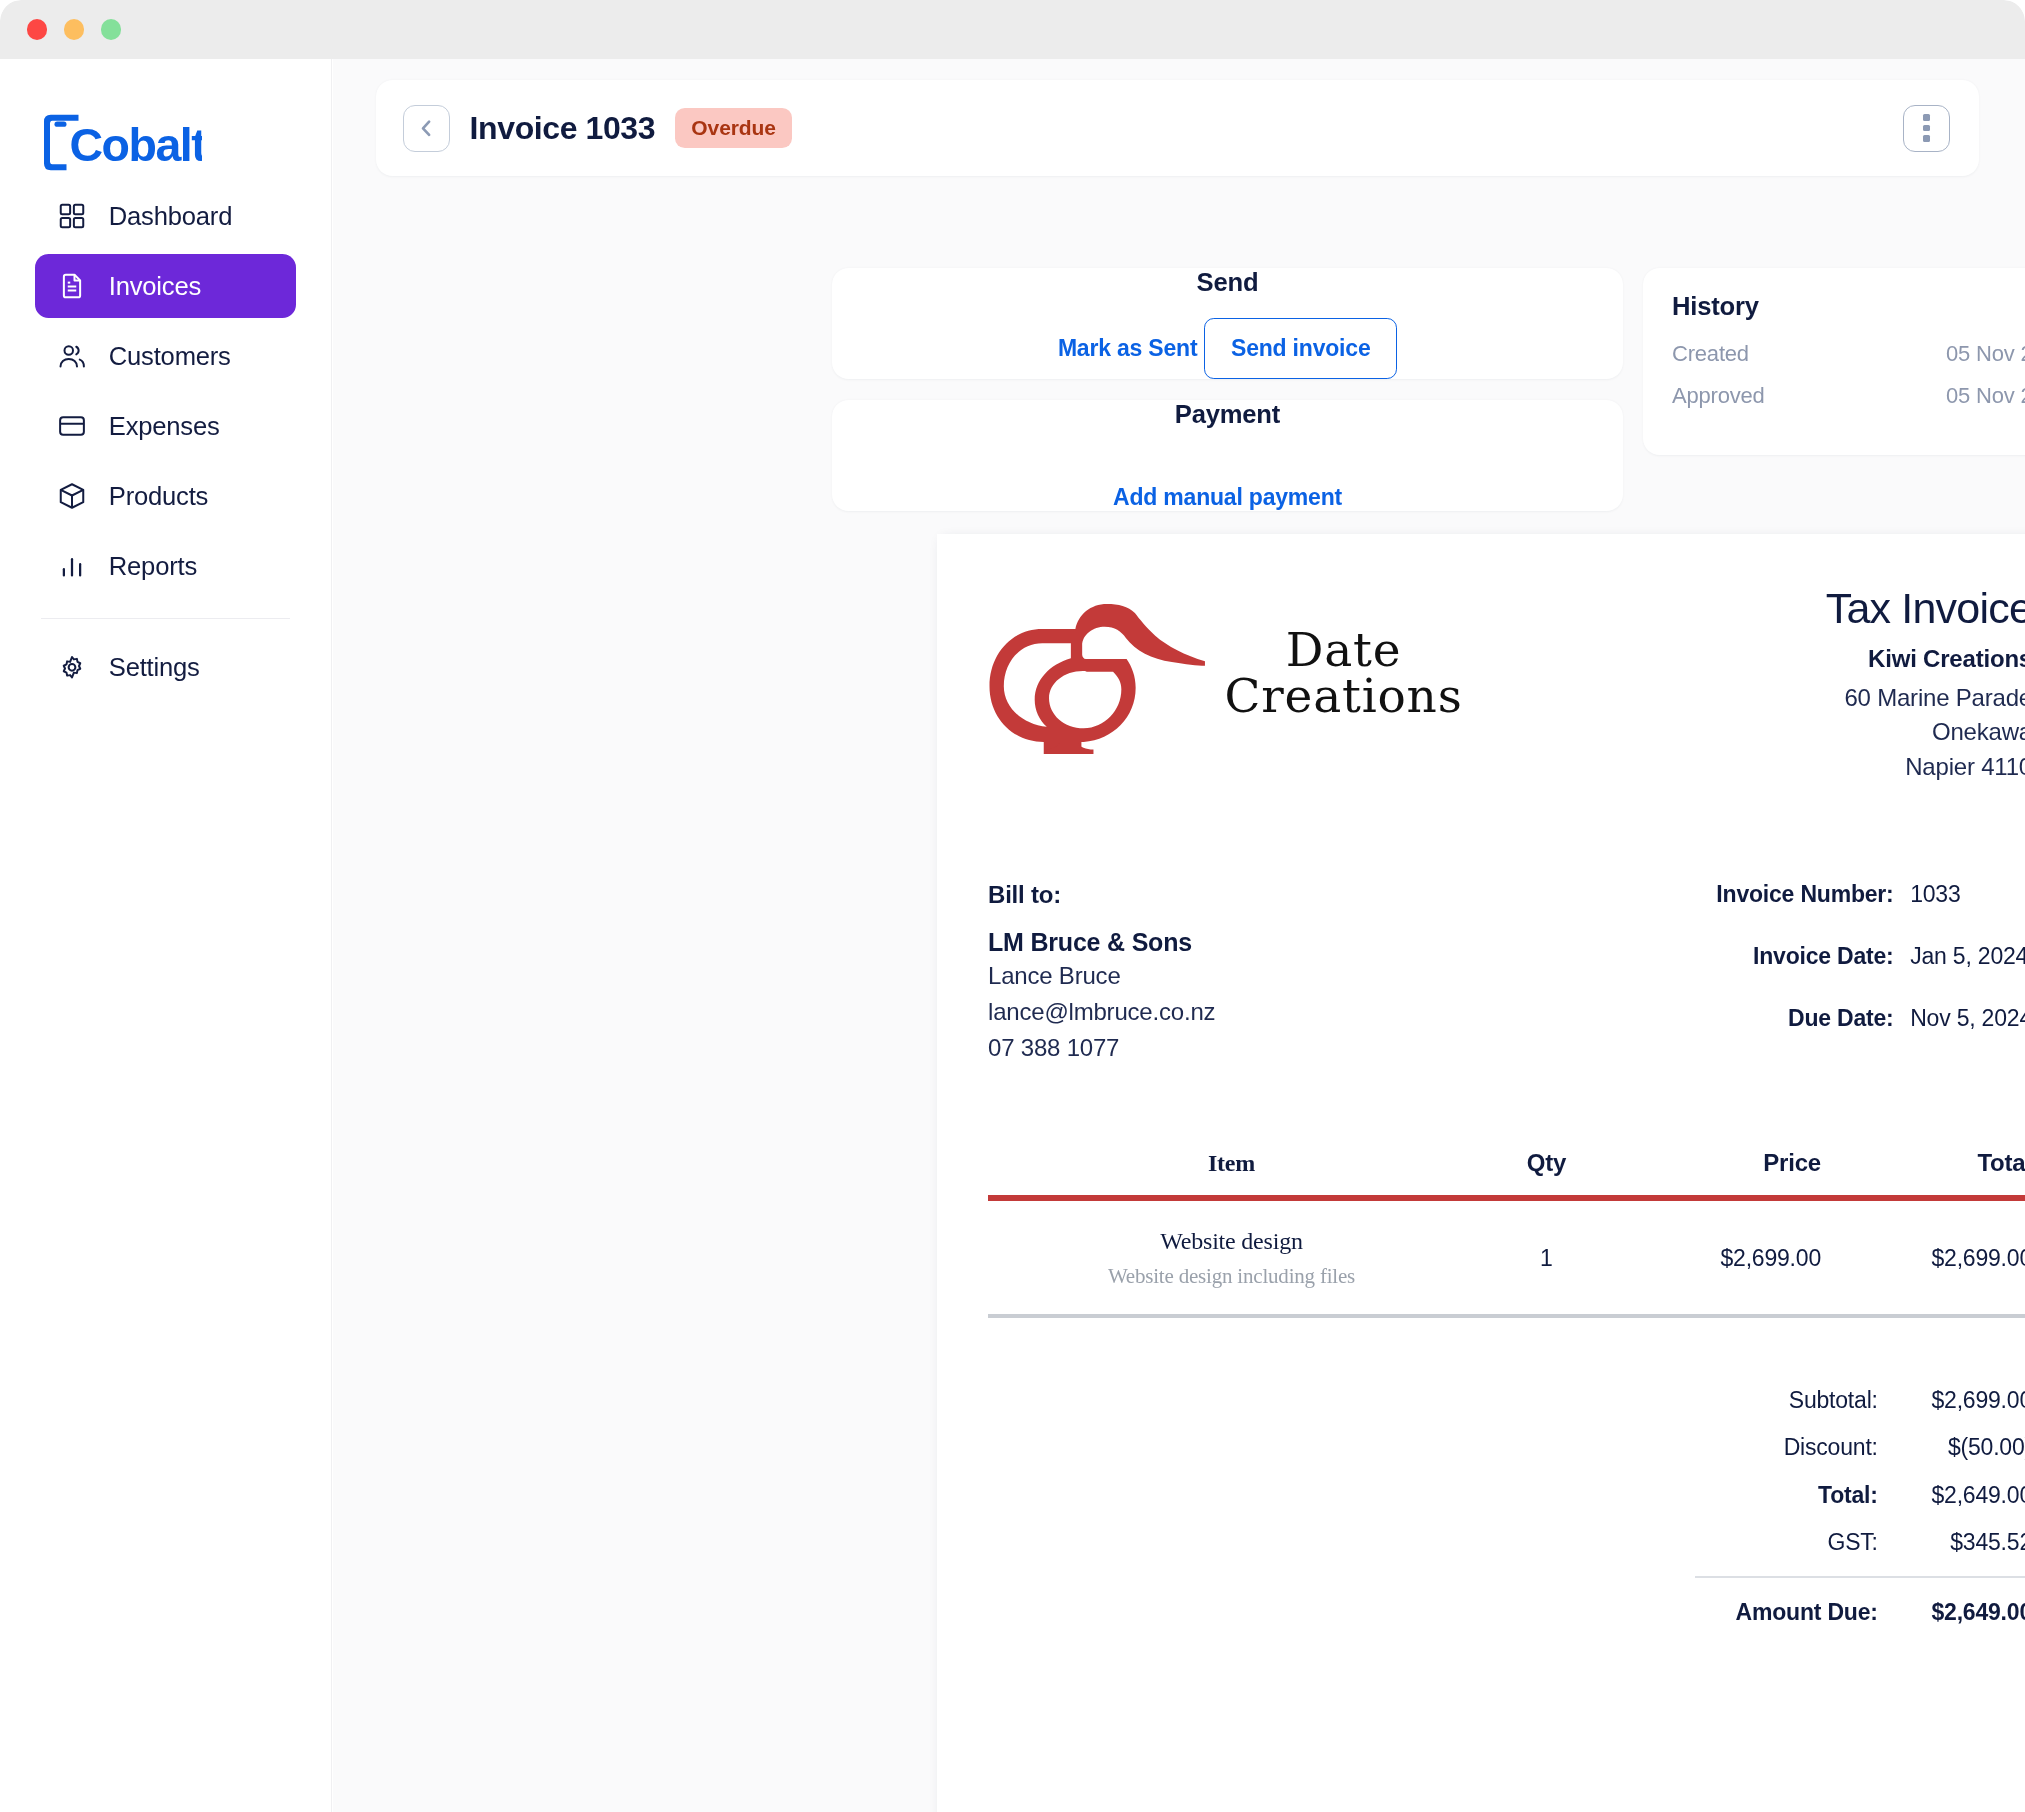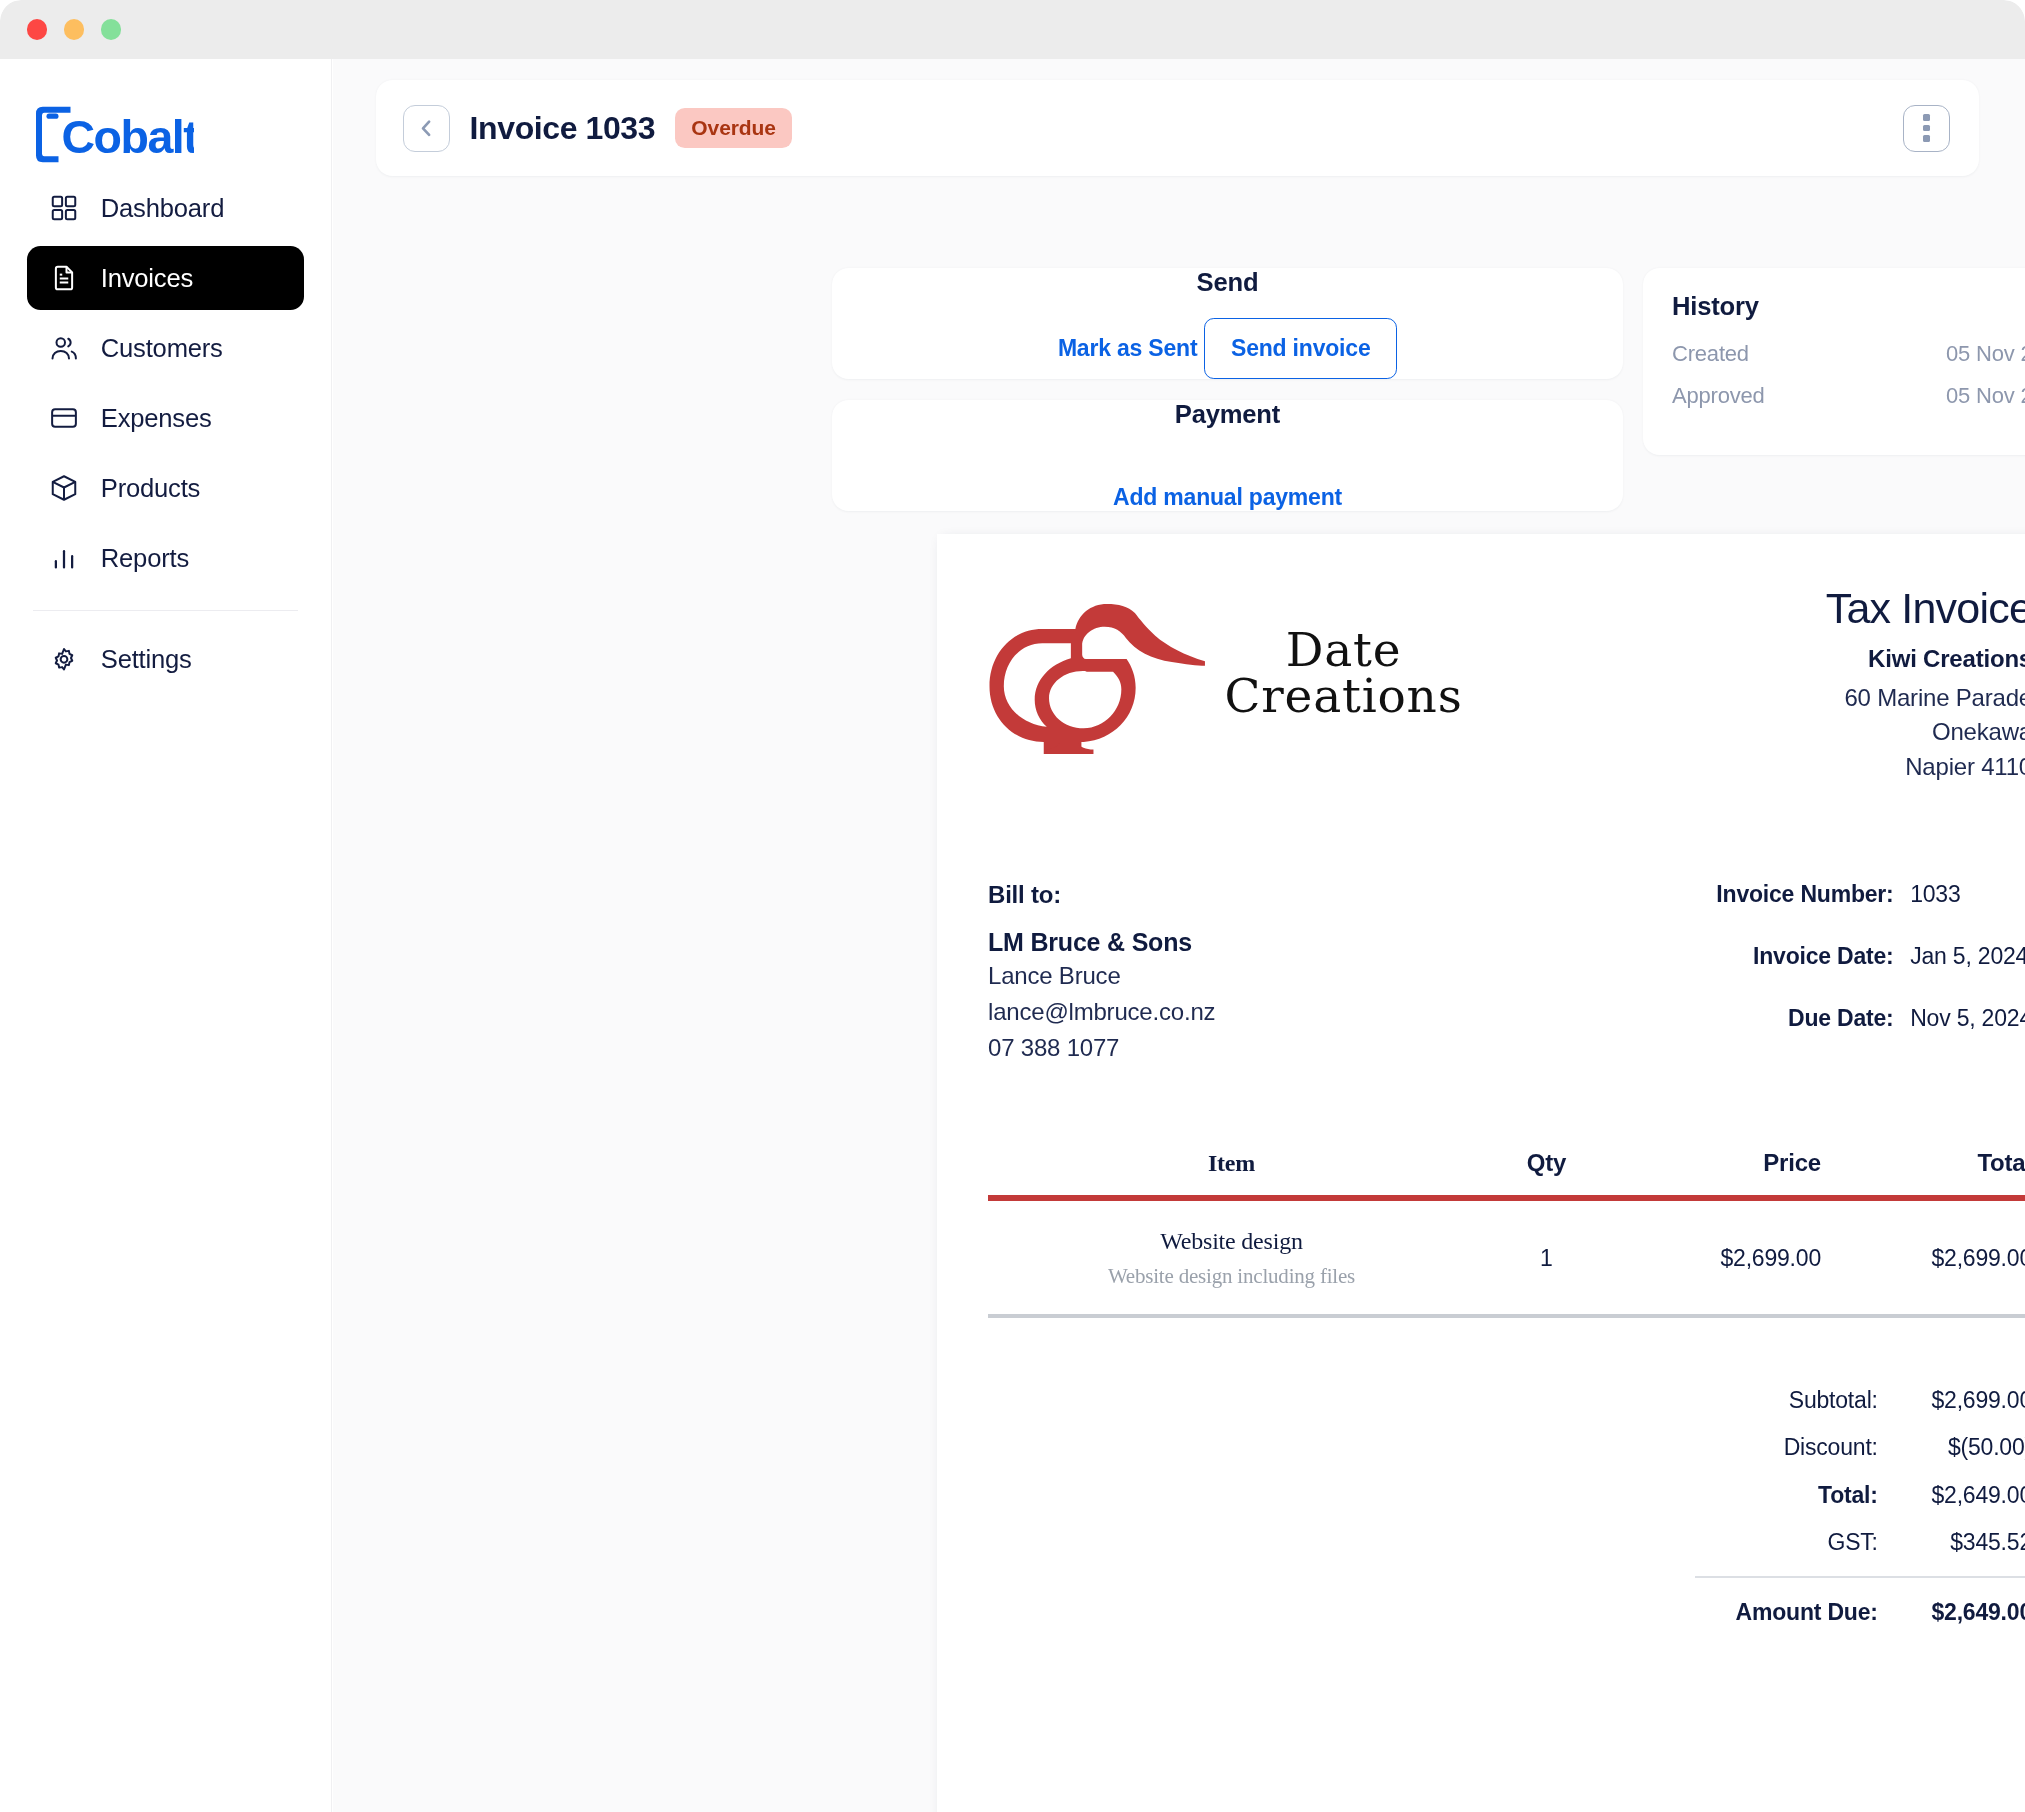--- a/index.html
+++ b/index.html
@@ -40,21 +40,21 @@
   .dot.green { background: #84e09a; }
 
   
   .sidebar {
     position: absolute;
     top: 59px; left: 0;
     width: 332px;
     height: 1754px;
     background: #ffffff;
     border-right: 1.5px solid #f0f0f2;
-    padding: 4px;
+    padding: 12px;
   }
   .logo {
     display: flex;
     align-items: center;
     padding: 30px 0 0 24px;
     height: 113px;
   }
   .nav { padding: 0 22.6px; }
   .nav-item {
     display: flex;
@@ -63,21 +63,21 @@
     height: 64px;
     padding-left: 19.6px;
     border-radius: 13.5px;
     color: #131c40;
     font-size: 25.6px;
     font-weight: 500;
     letter-spacing: -0.2px;
     margin-bottom: 6px;
   }
   .nav-item.active {
-    background: #000000;
+    background: #6d28d9;
     color: #ffffff;
   }
   .nav-icon { width: 35px; height: 35px; display: flex; align-items: center; justify-content: center; flex: 0 0 35px; }
   .nav-sep {
     height: 1.5px;
     background: #ececf0;
     margin: 19.6px 6px 16.6px 6px;
   }
 
   

